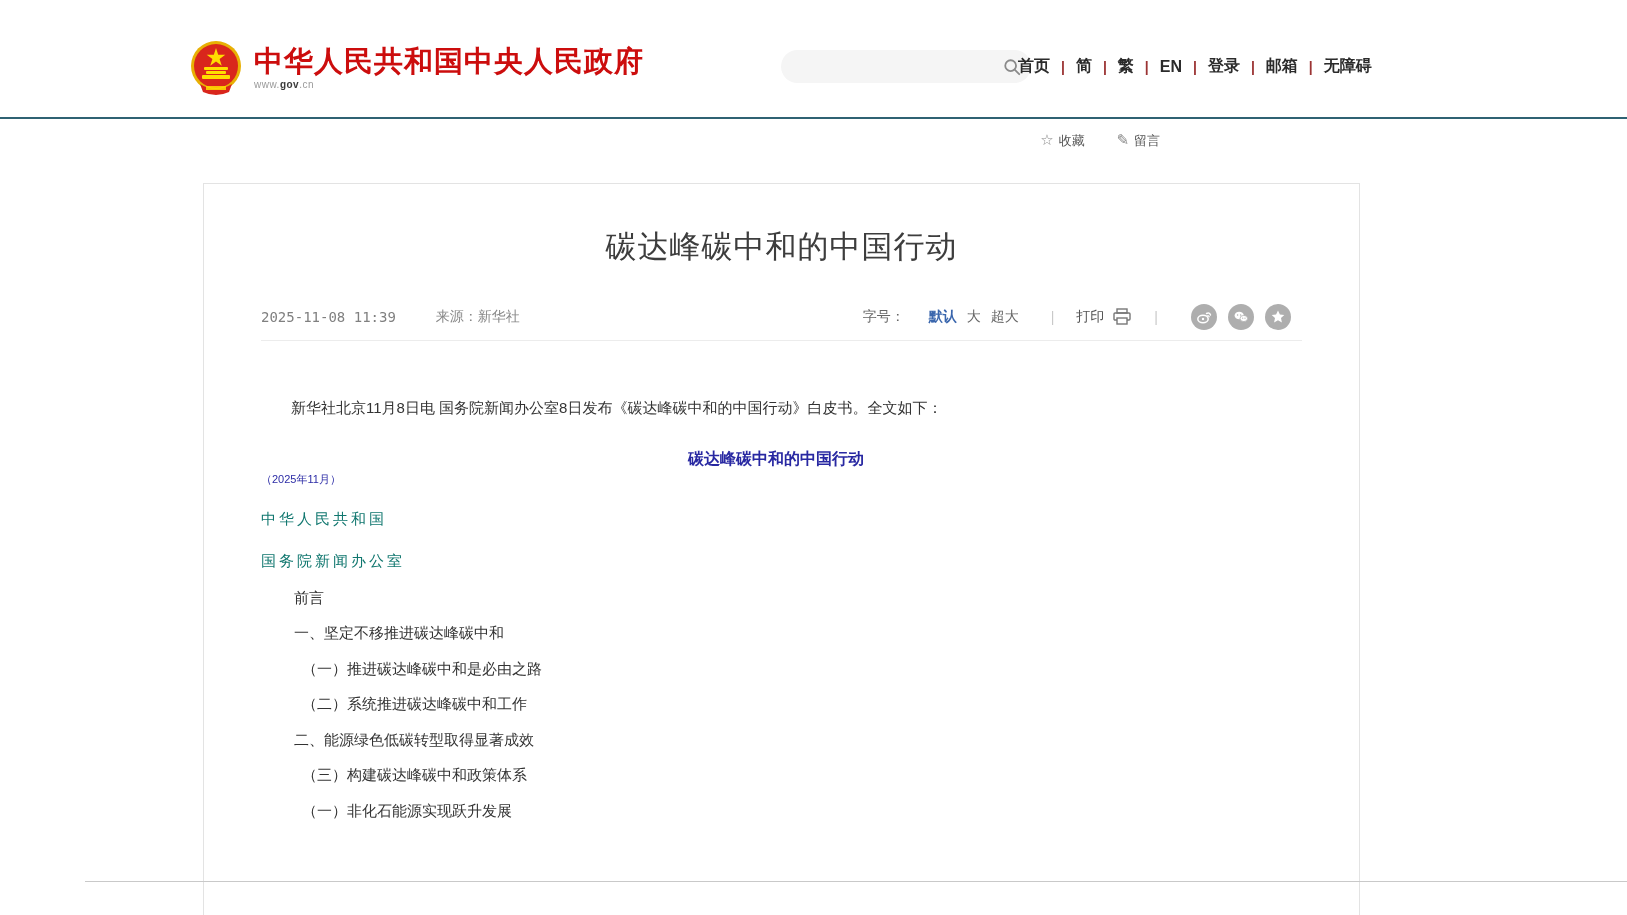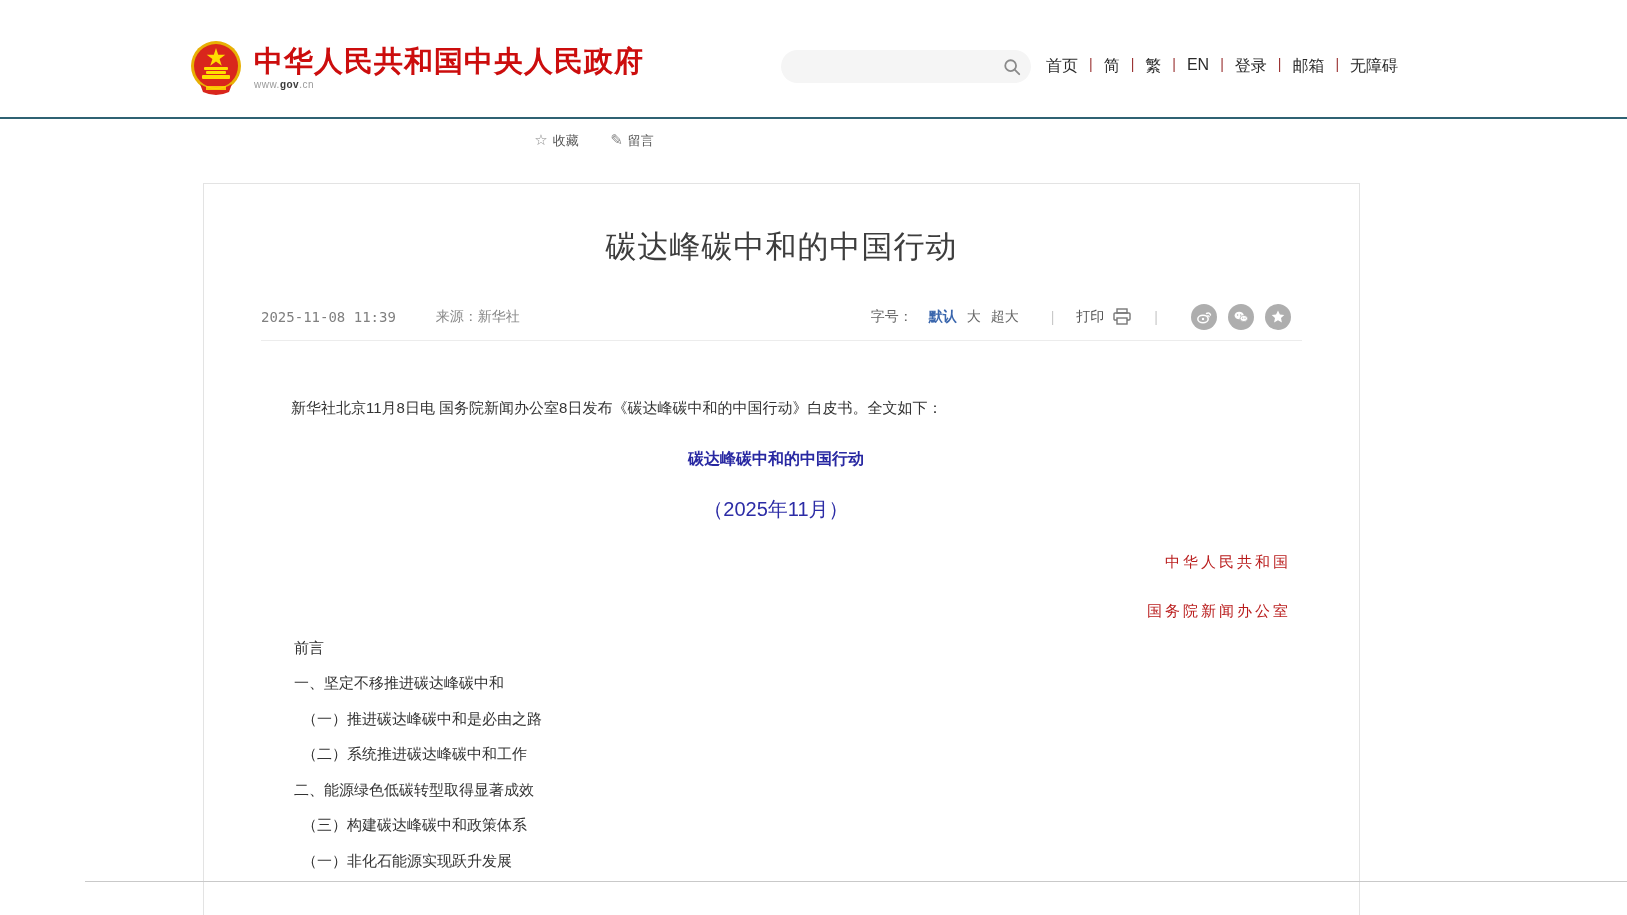--- a/index.html
+++ b/index.html
@@ -10,54 +10,54 @@
   .header { position:relative; height:118px; background:#fff; }
   .brand { position:absolute; left:190px; top:40px; display:flex; align-items:center; }
   .emblem { width:52px; height:56px; margin-right:12px; }
   .brand-text .site-title { color:#cc0d0d; font-size:29px; font-weight:bold; letter-spacing:1px; line-height:1.1; }
   .site-url { font-size:10px; color:#9a9a9a; margin-top:2px; letter-spacing:.5px; }
   .site-url b { color:#3a3a3a; }
   .search-wrap { position:absolute; left:781px; top:50px; width:250px; height:33px;
     background:#f5f5f5; border-radius:17px; display:flex; align-items:center; justify-content:flex-end; padding-right:10px; }
   .search-input { flex:1; border:none; outline:none; background:transparent; height:100%; padding:0 8px 0 16px; font-size:14px; }
   .mag { width:18px; height:18px; }
-  .topnav { position:absolute; left:1046px; top:56px; display:flex; align-items:flex-start; font-size:16px; color:#2b2b2b; white-space:nowrap; }
+  .topnav { position:absolute; left:1018px; top:56px; display:flex; align-items:center; font-size:16px; color:#2b2b2b; white-space:nowrap;font-weight:bold; }
   .topnav a { color:#2b2b2b; text-decoration:none; cursor:pointer; }
   .topnav .sep { color:#9b3434; margin:0 11px; font-size:14px; }
   .teal-line { position:absolute; left:0; top:117px; width:100%; height:2px; background:#2f6273; }
 
   
-  .actions { position:absolute; left:0; top:131px; width:1160px; text-align:center; font-size:13px; color:#555; }
+  .actions { position:absolute; left:0; top:131px; width:1160px; text-align:right; font-size:13px; color:#555; }
   .actions .act { margin-left:28px; cursor:pointer; color:#555; }
   .actions .ico { color:#8a8a8a; font-size:15px; margin-right:5px; }
 
   
   .card { position:absolute; left:203px; top:183px; width:1157px; height:760px;
     background:#fff; border:1px solid #e3e3e3; border-bottom:none; }
   .art-title { margin-top:42px; text-align:center; font-size:31px; color:#3d3d3d; font-weight:500; letter-spacing:1px; }
   .meta { position:relative; margin:34px 68px 0 57px; height:30px; font-size:14px; color:#888;
     display:flex; align-items:center; }
   .meta .date { font-family:"DejaVu Sans Mono","Liberation Mono",monospace; font-size:14px; color:#808080; }
   .meta .src-label { margin-left:40px; }
   .meta .right { position:absolute; right:0; top:0; height:30px; display:flex; align-items:center; color:#666; }
-  .meta .fs-default { color:#3a66ad; font-weight:bold; margin:0 10px 0 16px; cursor:pointer; }
+  .meta .fs-default { color:#3a66ad; font-weight:bold; margin:0 10px 0 24px; cursor:pointer; }
   .meta .fs { margin-right:10px; cursor:pointer; }
   .meta .vsep { color:#c9c9c9; margin:0 22px; }
   .meta .print { display:flex; align-items:center; cursor:pointer; color:#555; }
   .meta .print svg { margin-left:8px; }
   .share { display:flex; align-items:center; }
   .share .sicon { width:26px; height:26px; border-radius:50%; background:#aeaeae; margin-left:11px;
     display:flex; align-items:center; justify-content:center; cursor:pointer; }
   .meta-rule { margin:8px 57px 0 57px; border-bottom:1px solid #ececec; }
 
   .body-text { margin:0 68px 0 57px; }
   .lead { margin-top:54px; font-size:15px; color:#333; text-indent:2em; line-height:1.7; }
   .doc-title { margin-top:28px; text-align:center; font-size:16px; font-weight:bold; color:#2828a2; }
-  .doc-date { margin-top:26px; text-align:center; font-size:20px; color:#2c2ca6; }
-  .doc-org { margin-top:30px; text-align:right; font-size:15px; color:#b91c1c;
+  .doc-date { margin-top:2px; text-align:left; font-size:11px; color:#2c2ca6; }
+  .doc-org { margin-top:23px; text-align:left; font-size:15px; color:#0f766e;
     font-family:"DejaVu Serif","Liberation Serif",serif; letter-spacing:3px; }
   .toc-head { margin:30px 0 0 33px; font-size:17px; font-weight:bold; color:#333; }
   .toc { margin-left:33px; }
   .toc-item { margin-top:19px; font-size:15px; color:#333; line-height:1.1; }
   .toc-item.indent { padding-left:8px; }
 
   .bottom-rule { position:absolute; left:85px; top:881px; width:1542px; border-top:1px solid #c9c9c9; }
 </style>
 </head>
 <body>

